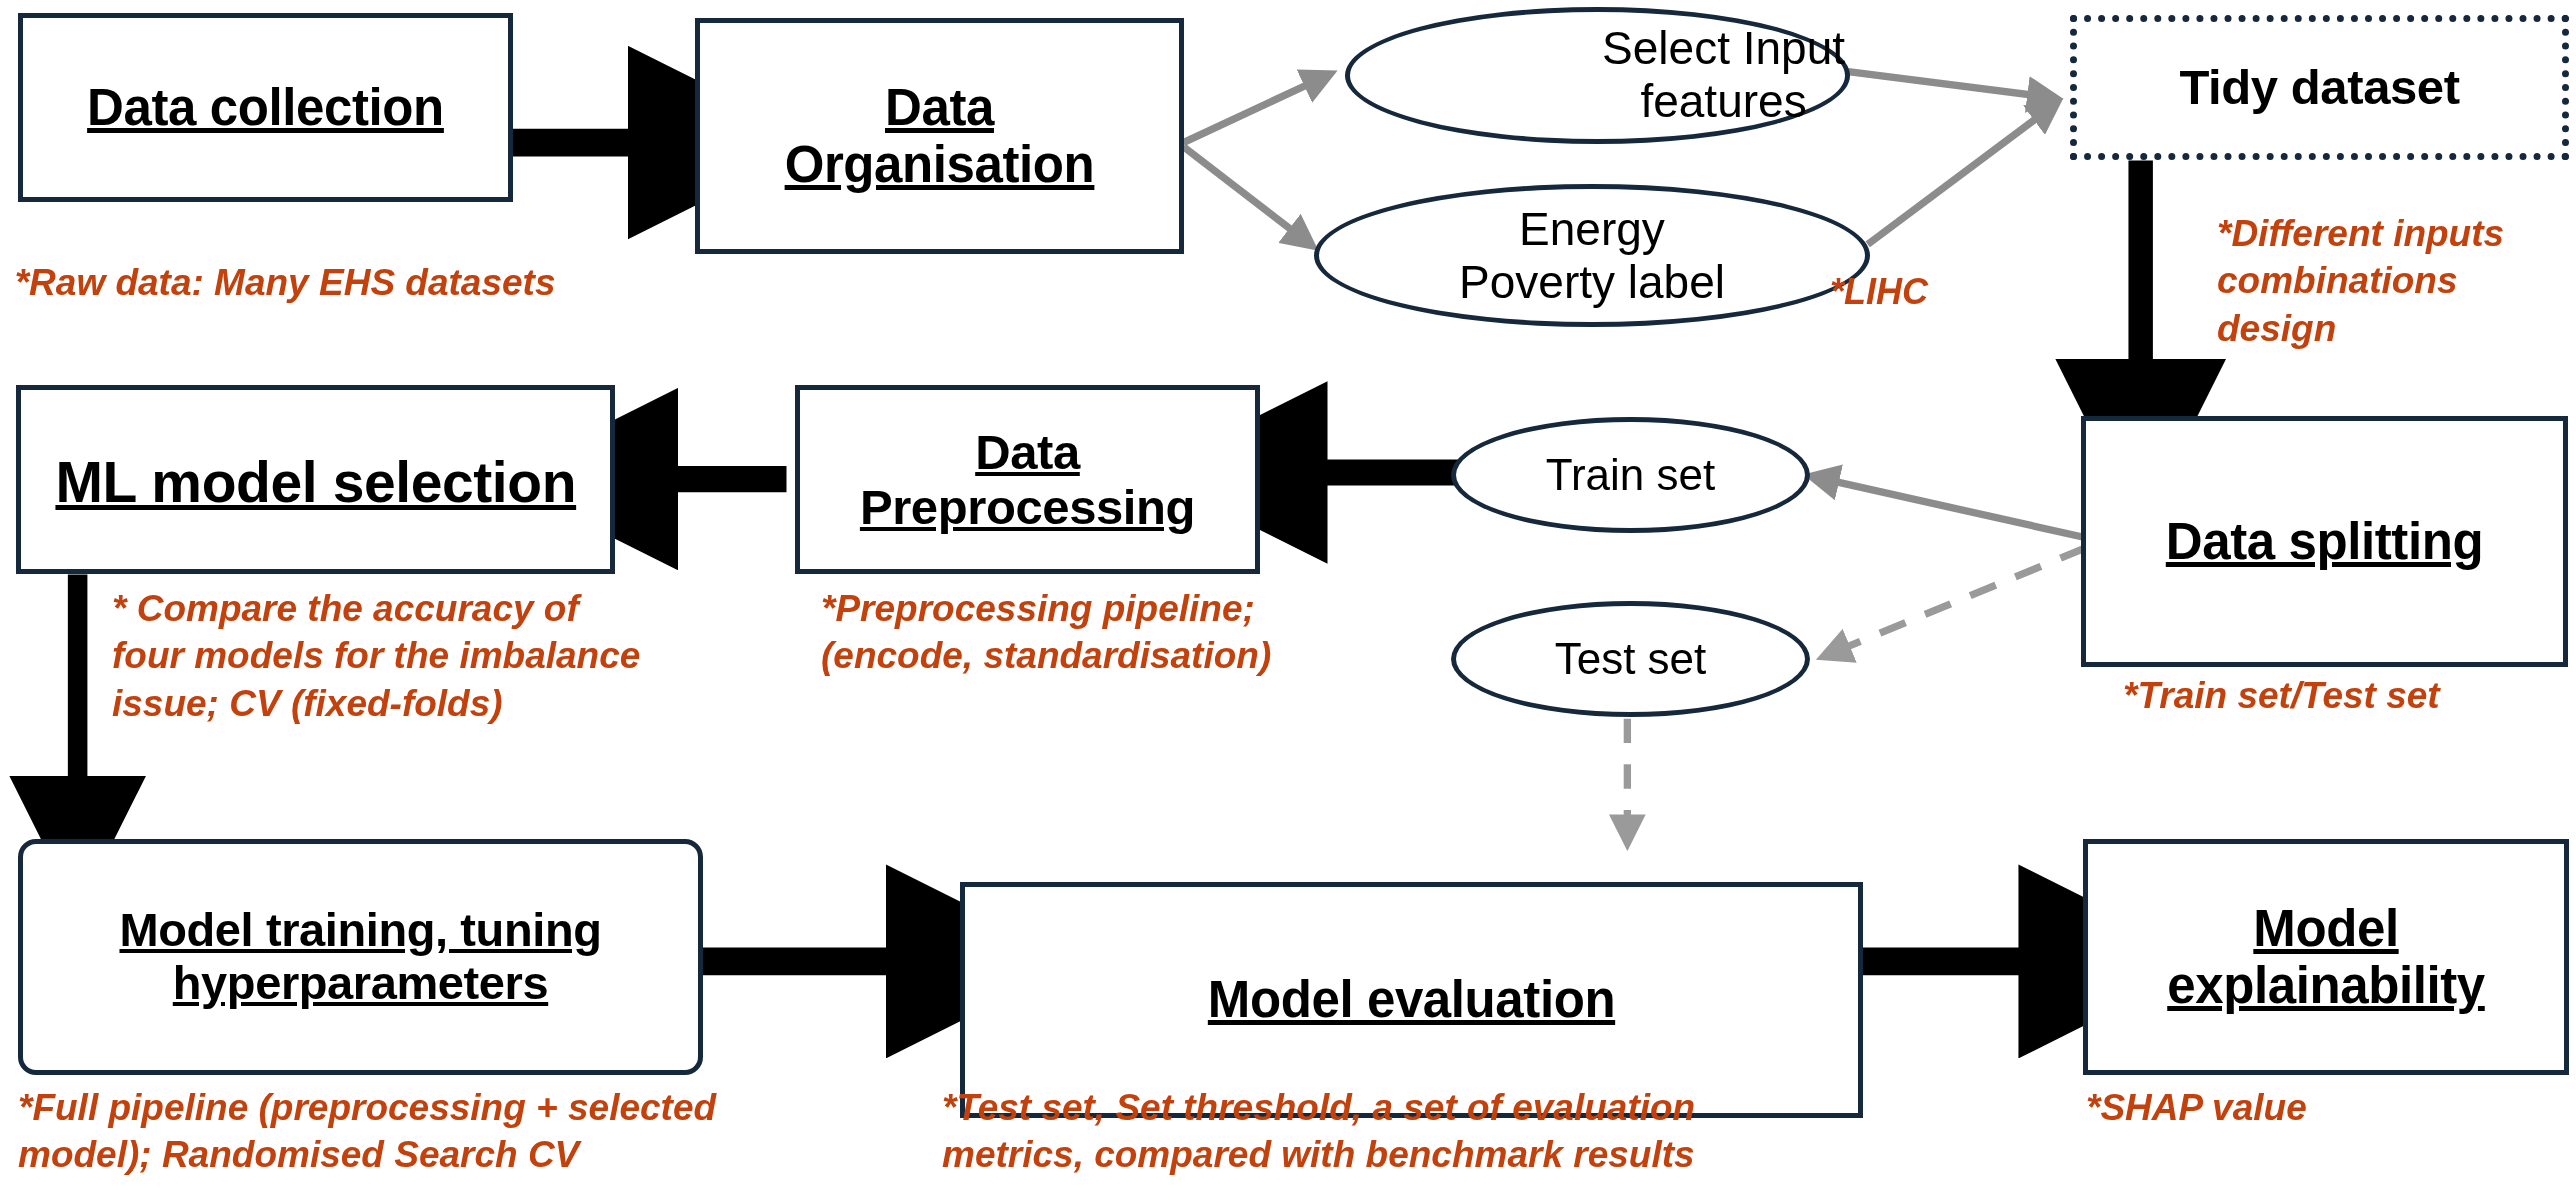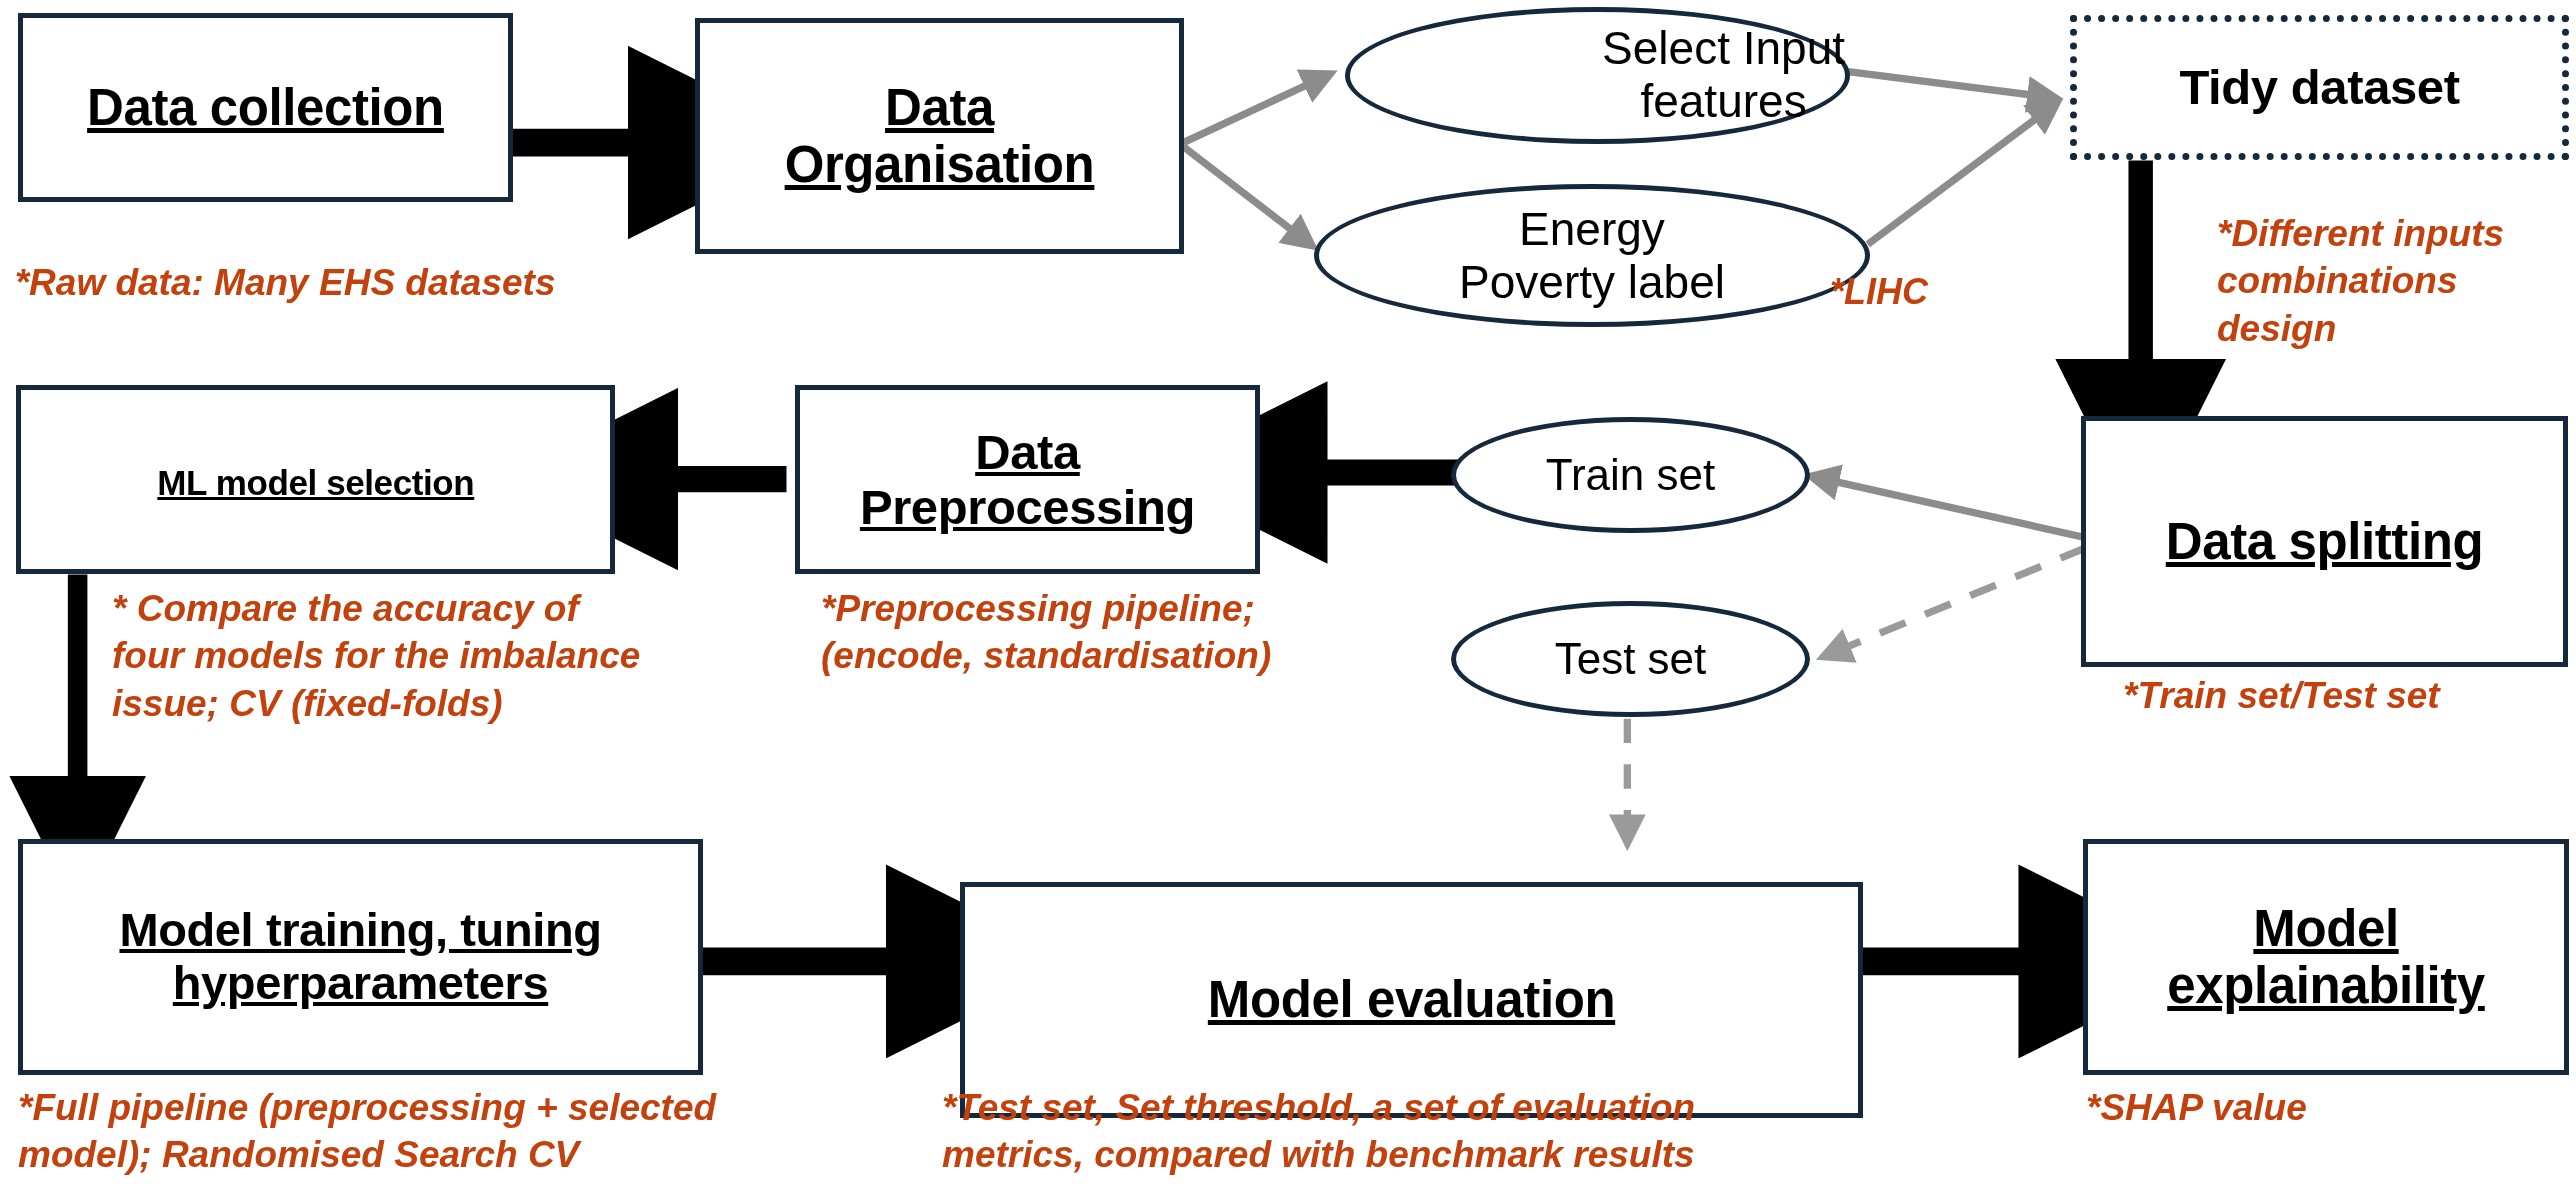--- a/index.html
+++ b/index.html
@@ -133,24 +133,24 @@
   <div class="node ellipse" style="left:1451px; top:601px; width:359px; height:116px;">
     <span class="label" style="font-size:44px;">Test set</span>
   </div>
 
   <div class="node box" style="left:795px; top:385px; width:465px; height:189px;">
     <span class="label" style="font-size:49px; white-space:pre-line;">Data
 Preprocessing</span>
   </div>
 
   <div class="node box" style="left:16.3px; top:385px; width:599px; height:189px;">
-    <span class="label" style="font-size:35px;margin-top:7px;">ML model selection</span>
+    <span class="label" style="font-size:57px;margin-top:7px;">ML model selection</span>
   </div>
 
-  <div class="node box" style="left:18px; top:839px; width:685px; height:236px;">
+  <div class="node box" style="left:18px; top:839px; width:685px; height:236px;border-radius:18px;">
     <span class="label" style="font-size:47px; white-space:pre-line;">Model training, tuning
 hyperparameters</span>
   </div>
 
   <div class="node box" style="left:960px; top:882px; width:903px; height:236px;">
     <span class="label" style="font-size:51px;">Model evaluation</span>
   </div>
 
   <div class="node box" style="left:2083px; top:839px; width:486px; height:236px;">
     <span class="label" style="font-size:51px; white-space:pre-line;">Model

